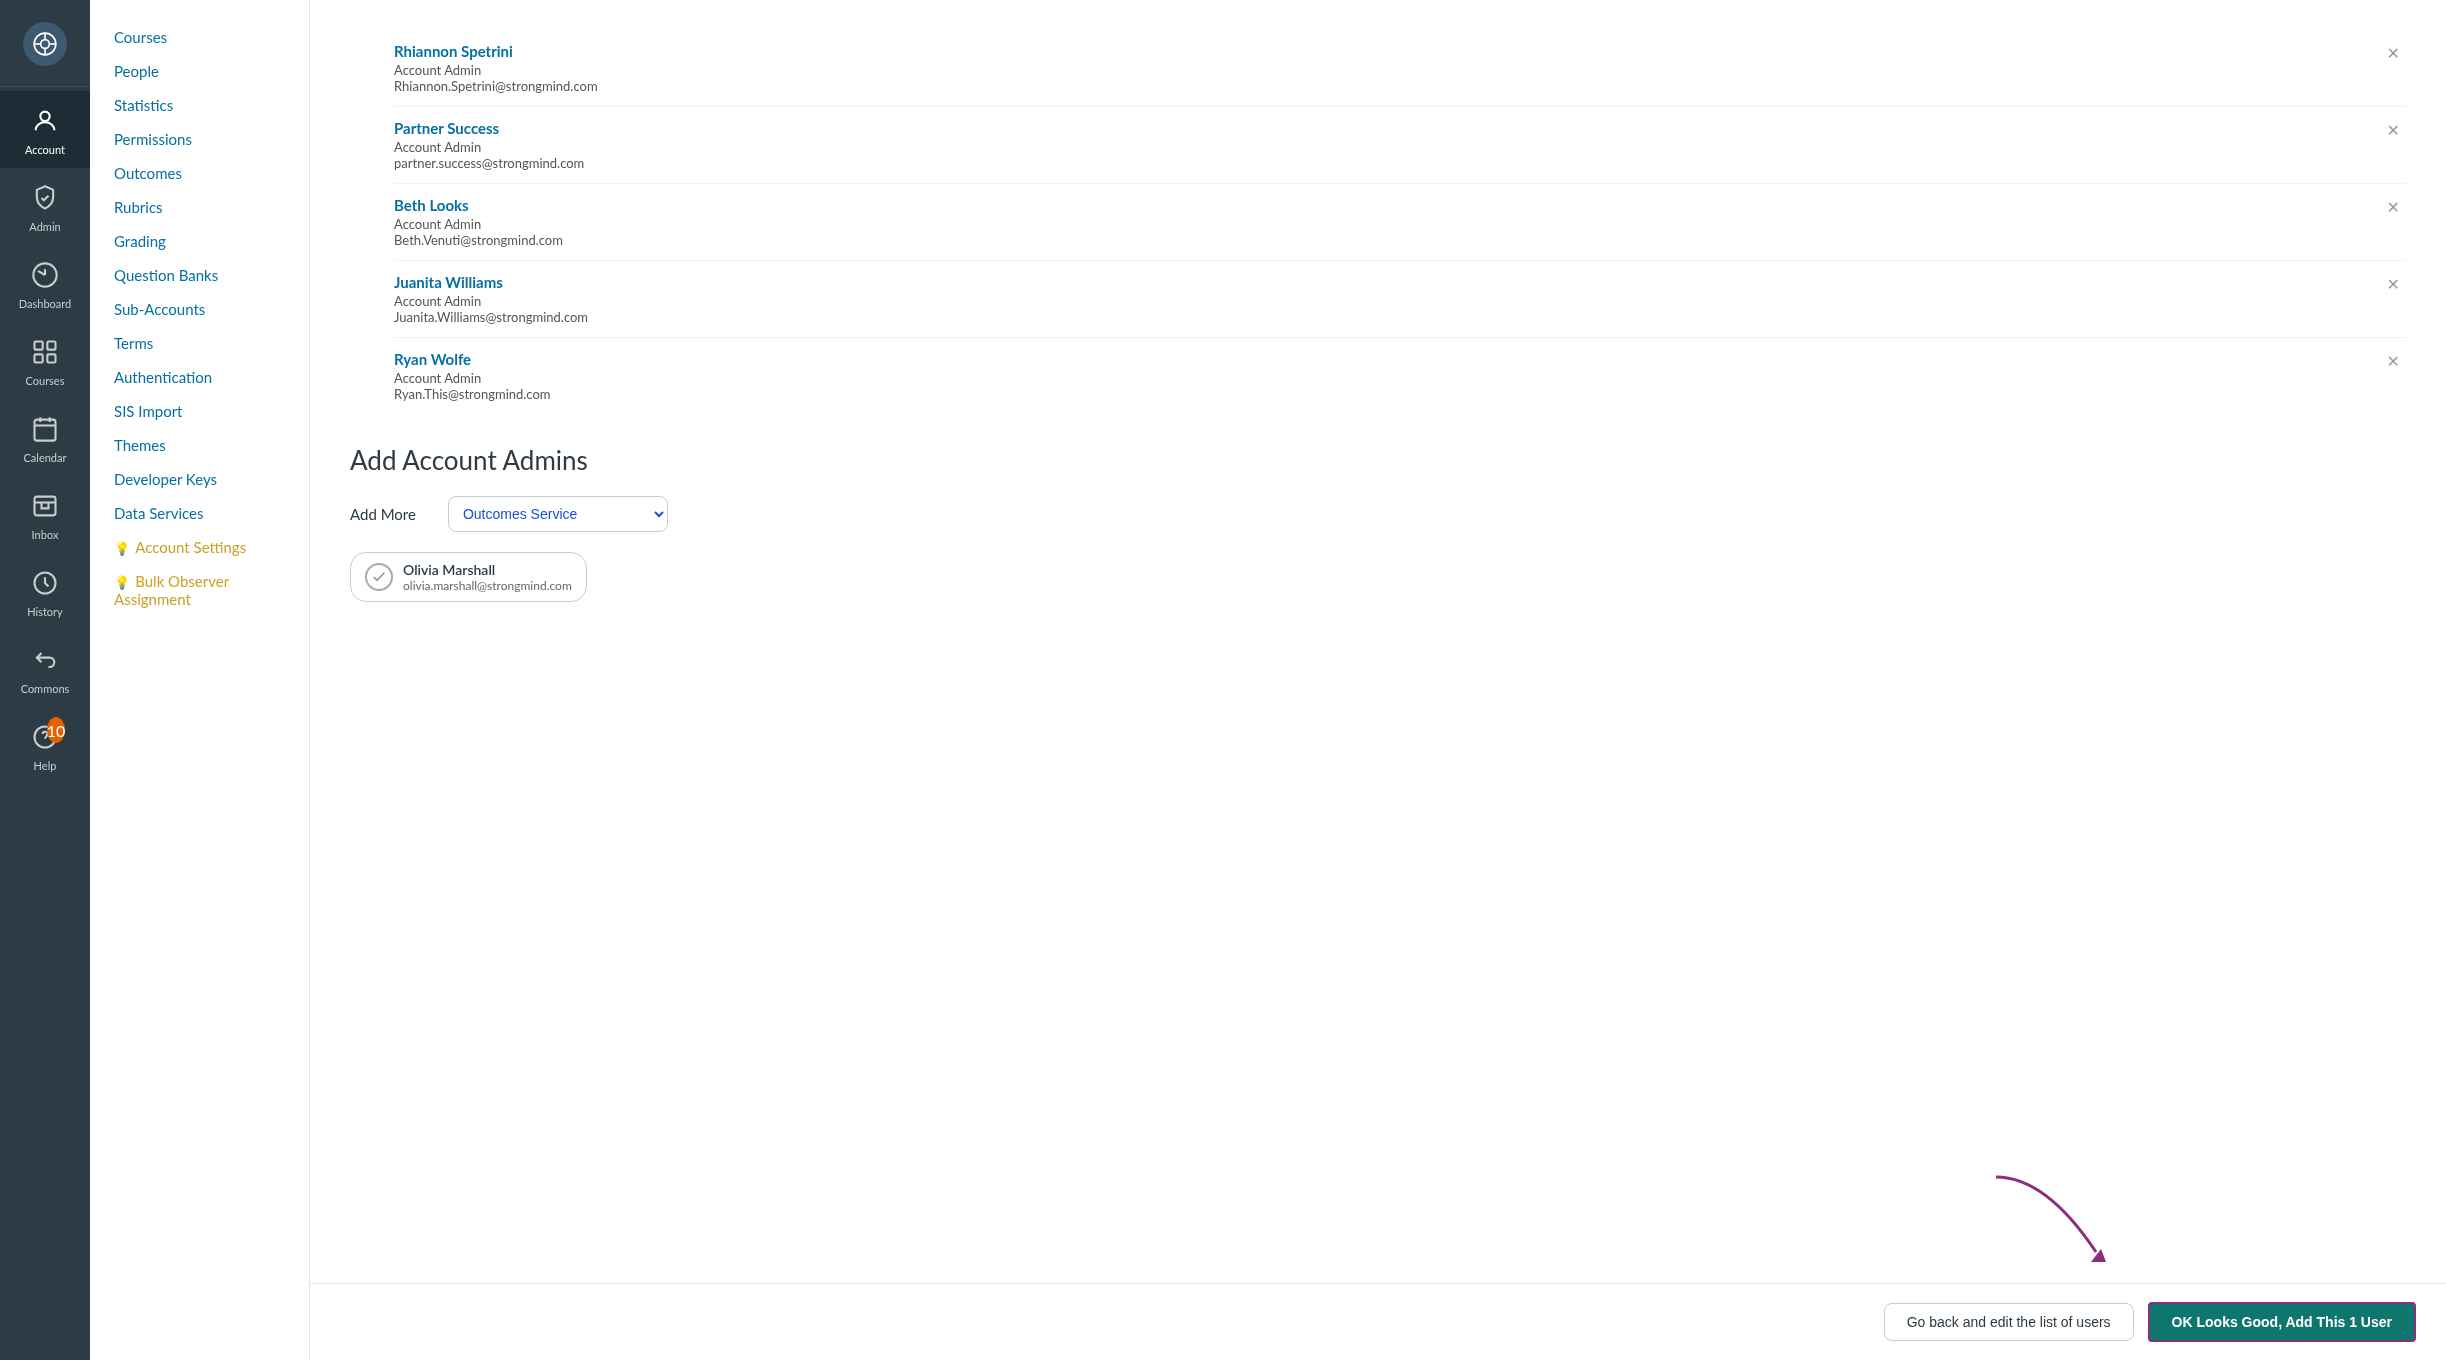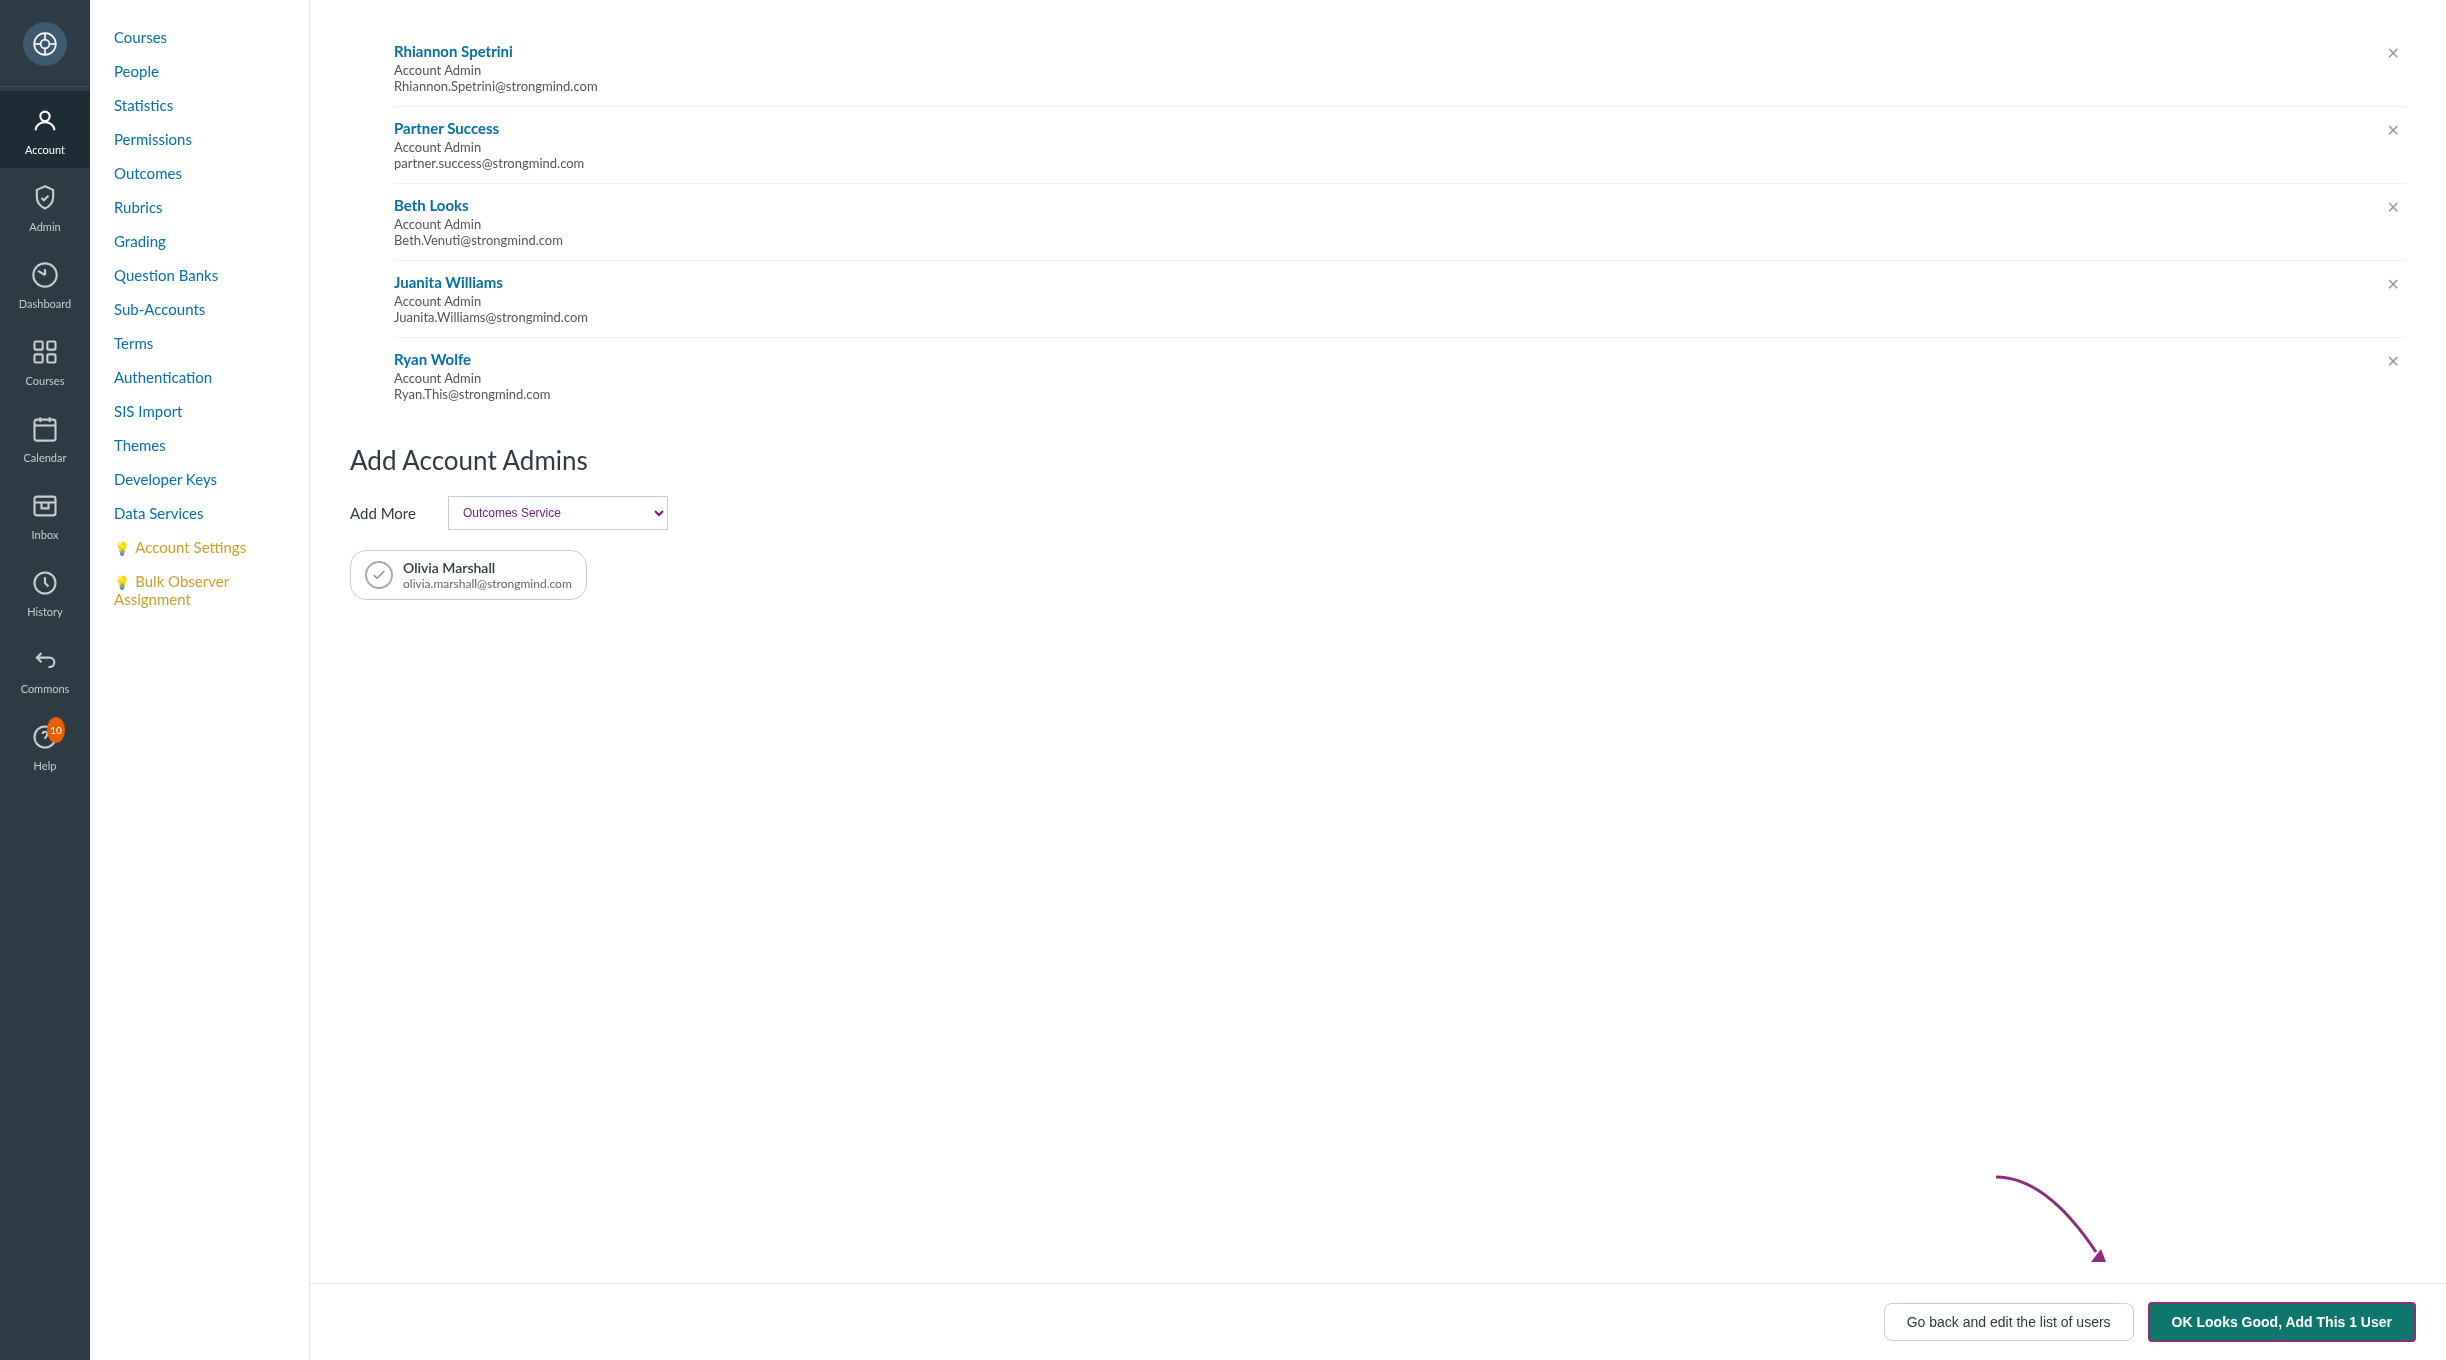--- a/index.html
+++ b/index.html
@@ -124,23 +124,23 @@
       gap: 32px;
       margin-bottom: 20px;
     }
     .add-more-label {
       font-size: 15px;
       color: #2d3b45;
     }
     .add-more-select {
       padding: 8px 30px 8px 10px;
       border: 1px solid #c7cdd1;
-      border-radius: 0;
-      font-size: 12px;
-      color: #701a75;
+      border-radius: 8px;
+      font-size: 14px;
+      color: #1d4ed8;
       background: #fff;
       min-width: 220px;
       cursor: pointer;
       appearance: auto;
     }
 
     
     .user-chip {
       display: inline-flex;
       align-items: center;
@@ -227,21 +227,21 @@
       margin-bottom: 6px;
     }
     .logo-circle svg { width: 26px; height: 26px; }
 
     .badge {
       background: #e66000;
       color: #fff;
       border-radius: 50%;
       width: 18px;
       height: 26px;
-      font-size: 10px;
+      font-size: 16px;
       display: flex;
       align-items: center;
       justify-content: center;
       position: absolute;
       top: -2px;
       right: -2px;
     }
     .badge-wrapper { position: relative; }
   </style>
 </head>

